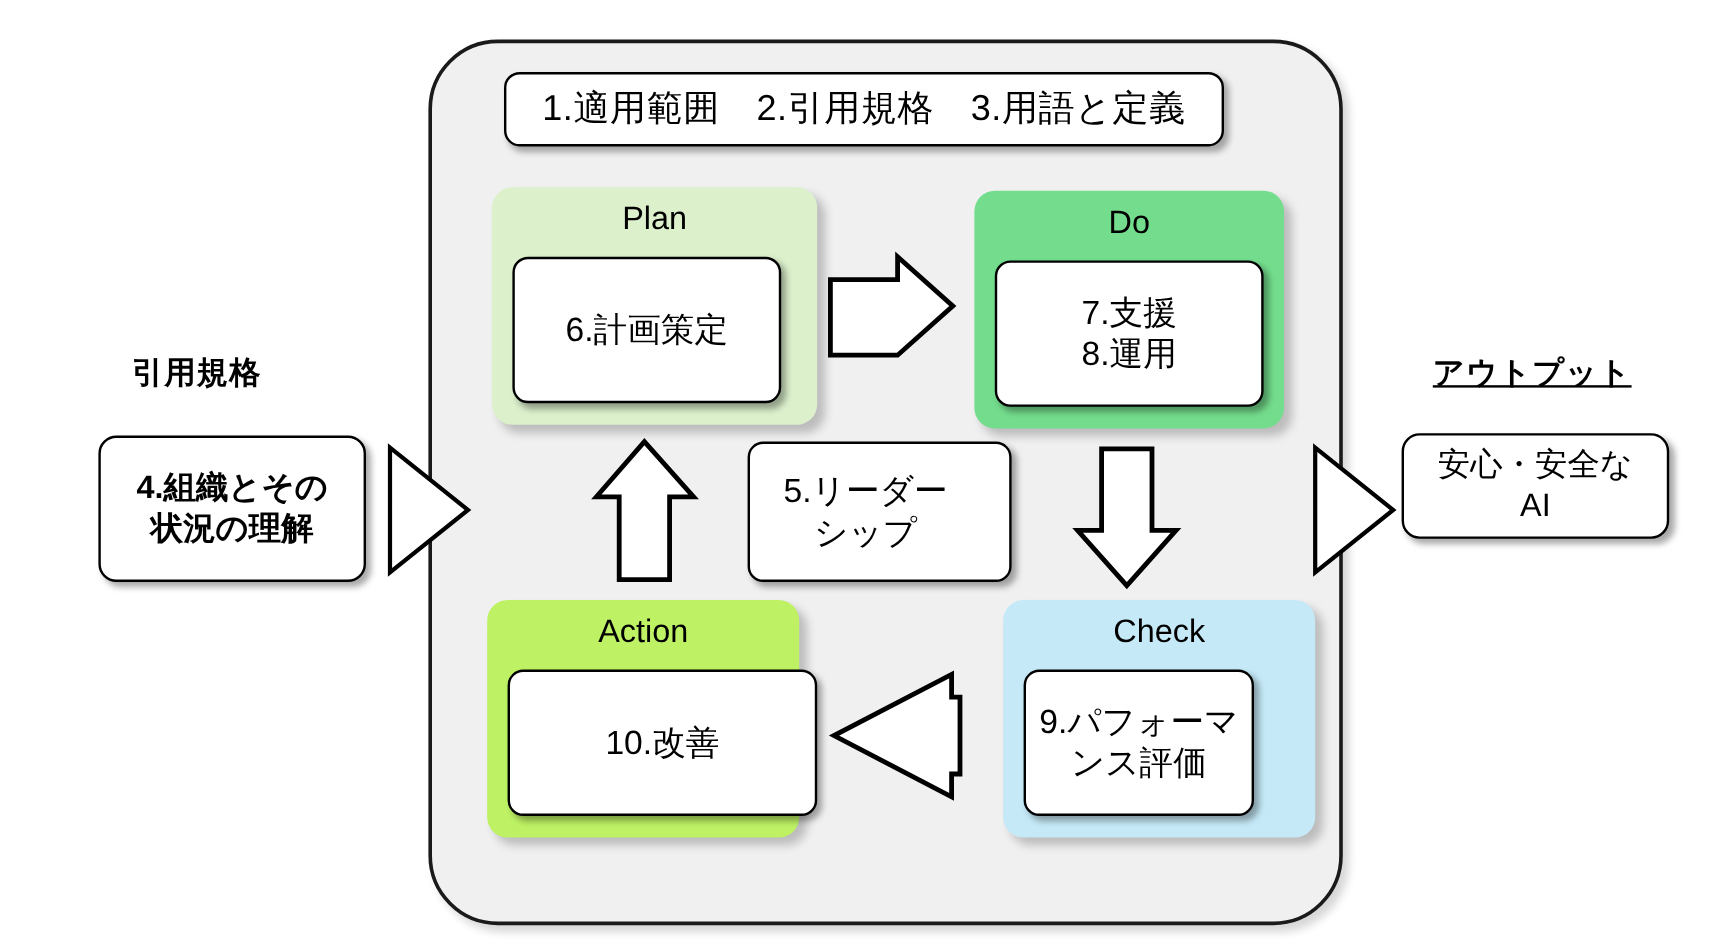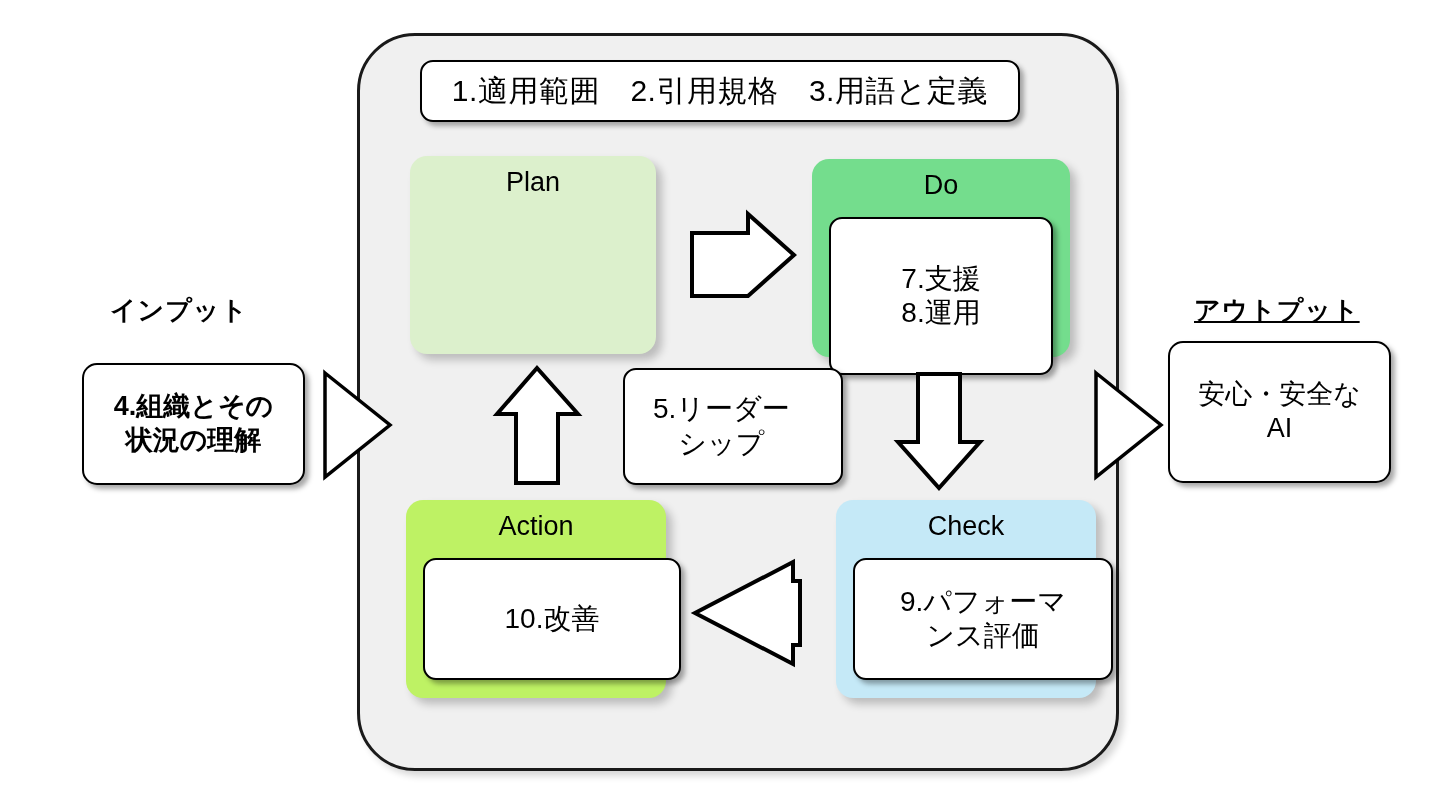--- a/index.html
+++ b/index.html
@@ -84,31 +84,31 @@
     align-items: center;
     justify-content: center;
     text-align: center;
     box-shadow: 4px 4px 5px rgba(0,0,0,0.34);
   }
   .quad .inner-box .txt {
     font-size: 28px;
     line-height: 1.22;
   }
 
-  #quad-plan   { left: 410px; top: 156px; width: 246px; height: 198px; background: #dcf0cc; }
+  #quad-plan   { left: 410px; top: 156px; width: 271px; height: 198px; background: #dcf0cc; }
   #quad-plan   .inner-box { left: 17px; top: 58px; width: 224px; height: 122px; }
 
   #quad-do     { left: 812px; top: 159px; width: 258px; height: 198px; background: #74dd8d; padding-left: 26px; }
-  #quad-do     .inner-box { left: 17px; top: 58px; width: 224px; height: 158px; }
+  #quad-do     .inner-box { left: 17px; top: 58px; width: 224px; height: 122px; }
 
   #quad-action { left: 406px; top: 500px; width: 260px; height: 198px; background: #bef264; text-decoration: underline; }
   #quad-action .inner-box { left: 17px; top: 58px; width: 258px; height: 122px; }
 
   #quad-check  { left: 808px; top: 500px; width: 260px; height: 198px; background: #c5e9f7; margin-left: 28px; }
-  #quad-check  .inner-box { left: 17px; top: 58px; width: 260px; height: 122px; }
+  #quad-check  .inner-box { left: 17px; top: 58px; width: 192px; height: 122px; }
 
   
   .leadership-box {
     position: absolute;
     left: 623px;
     top: 368px;
     width: 220px;
     height: 117px;
     background: #ffffff;
     border: 2.5px solid #000000;
@@ -141,21 +141,21 @@
     border-radius: 15px;
     box-sizing: border-box;
     display: flex;
     align-items: center;
     justify-content: center;
     text-align: center;
     box-shadow: 4px 4px 5px rgba(0,0,0,0.34);
   }
   .side-box .txt { font-size: 27px; line-height: 1.25; }
   #box-input  { left: 82px;   top: 363px; width: 223px; height: 122px; font-weight: bold; }
-  #box-output { left: 1168px; top: 341px; width: 223px; height: 142px; }
+  #box-output { left: 1168px; top: 361px; width: 223px; height: 88px; }
 
   
   .arrow-layer {
     position: absolute;
     left: 0; top: 0;
     width: 1440px;
     height: 785px;
     overflow: visible;
     pointer-events: none;
   }
@@ -178,20 +178,23 @@
 <div class="canvas">
 
   <div class="pdca-container"></div>
 
   <div class="scope-box">
     <span class="txt">1.適用範囲　2.引用規格　3.用語と定義</span>
   </div>
 
   <div class="quad" id="quad-plan">
     <div class="quad-title">Plan</div>
+    <div class="inner-box">
+      <span class="txt">6.計画策定</span>
+    </div>
   </div>
 
   <div class="quad" id="quad-do">
     <div class="quad-title">Do</div>
     <div class="inner-box">
       <span class="txt">7.支援<br>8.運用</span>
     </div>
   </div>
 
   <div class="quad" id="quad-check">
@@ -205,21 +208,21 @@
     <div class="quad-title">Action</div>
     <div class="inner-box">
       <span class="txt">10.改善</span>
     </div>
   </div>
 
   <div class="leadership-box">
     <span class="txt">5.リーダー<br>シップ</span>
   </div>
 
-  <div class="side-label" id="label-input">インプット</div>
+  <div class="side-label" id="label-input">引用規格</div>
   <div class="side-box" id="box-input">
     <span class="txt">4.組織とその<br>状況の理解</span>
   </div>
 
   <div class="side-label" id="label-output">アウトプット</div>
   <div class="side-box" id="box-output">
     <span class="txt">安心・安全な<br>AI</span>
   </div>
 
   <svg class="arrow-layer" viewBox="0 0 1440 785">

